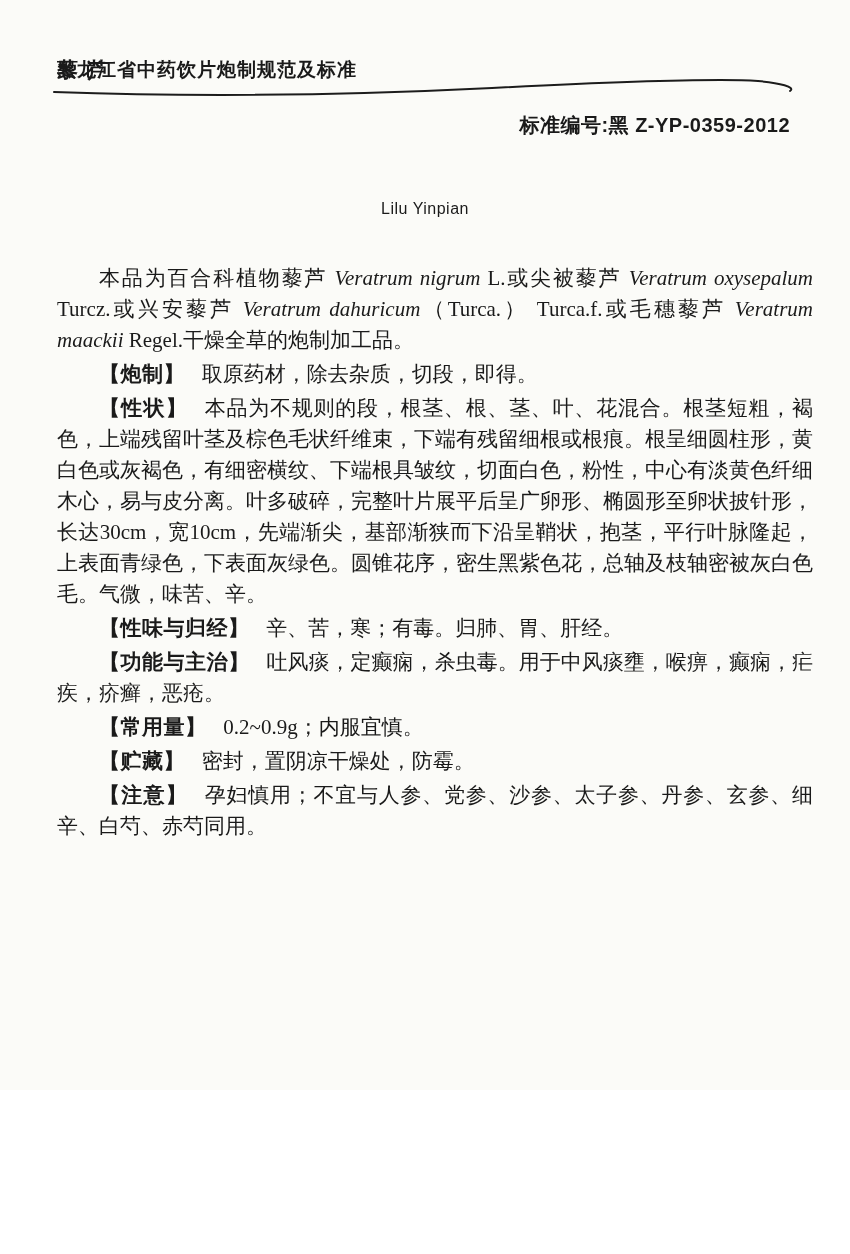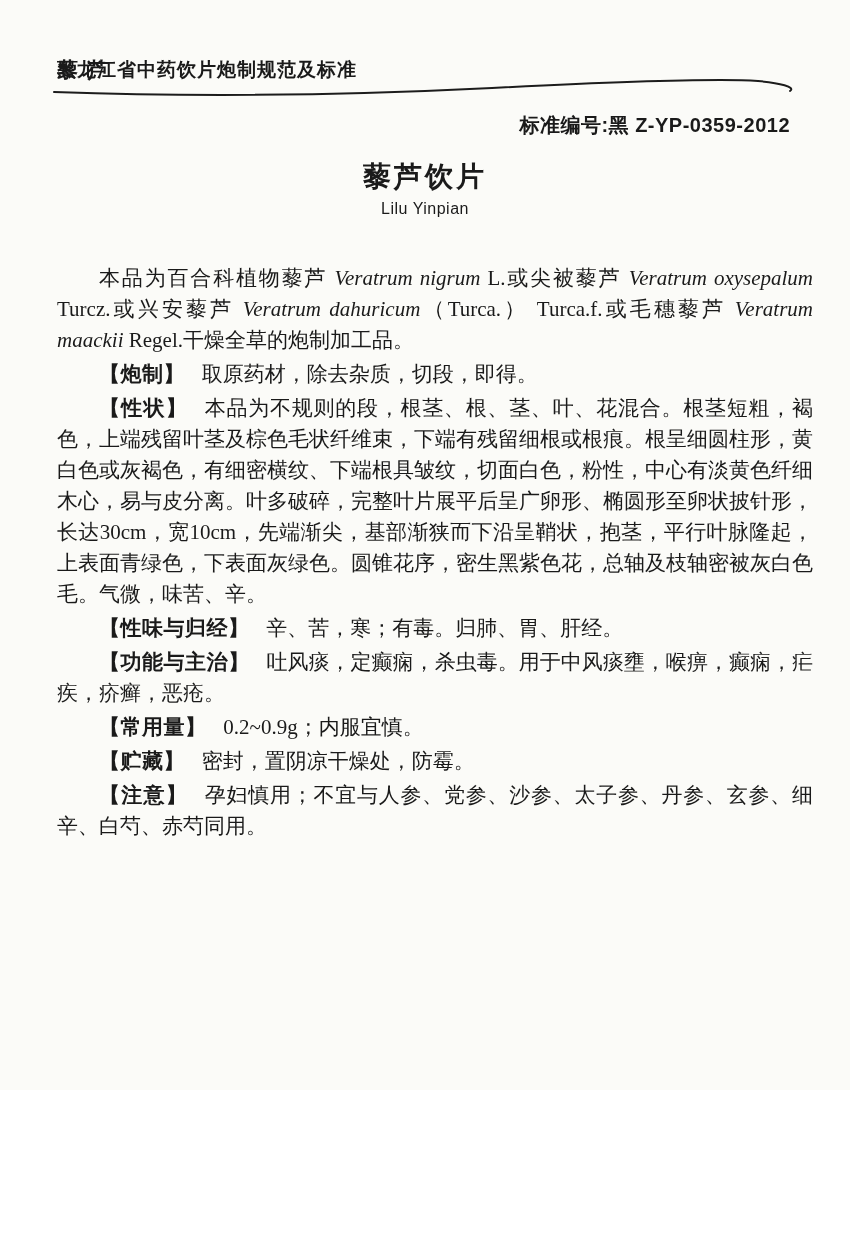--- a/index.html
+++ b/index.html
@@ -129,21 +129,20 @@
     <div class="header-left">藜 芦</div>
     <div class="header-center">黑龙江省中药饮片炮制规范及标准</div>
   </div>
 
   <svg class="header-rule" viewBox="0 0 750 24" preserveAspectRatio="none">
     <path d="M2,16 C140,21 300,19 440,12 C540,7 660,2 706,5 C728,7 744,11 738,15" fill="none" stroke="#1c1c1c" stroke-width="2" stroke-linecap="round"></path>
   </svg>
 
   <div class="standard-no">标准编号:黑 Z-YP-0359-2012</div>
 
-  <div class="doc-title">藜芦饮片</div>
   <div class="doc-pinyin">Lilu Yinpian</div>
 
   <div class="body-text">
     <p><span>本品为百合科植物藜芦 </span><i>Veratrum nigrum</i><span> L.或尖被藜芦 </span><i>Veratrum oxysepalum</i><span> Turcz.或兴安藜芦 </span><i>Veratrum dahuricum</i><span>（Turca.） Turca.f.或毛穗藜芦 </span><i>Veratrum maackii</i><span> Regel.干燥全草的炮制加工品。</span></p>
 
     <p><b class="sec-label">【炮制】</b><span>取原药材，除去杂质，切段，即得。</span></p>
 
     <p><b class="sec-label">【性状】</b><span>本品为不规则的段，根茎、根、茎、叶、花混合。根茎短粗，褐色，上端残留叶茎及棕色毛状纤维束，下端有残留细根或根痕。根呈细圆柱形，黄白色或灰褐色，有细密横纹、下端根具皱纹，切面白色，粉性，中心有淡黄色纤细木心，易与皮分离。叶多破碎，完整叶片展平后呈广卵形、椭圆形至卵状披针形，长达30cm，宽10cm，先端渐尖，基部渐狭而下沿呈鞘状，抱茎，平行叶脉隆起，上表面青绿色，下表面灰绿色。圆锥花序，密生黑紫色花，总轴及枝轴密被灰白色毛。气微，味苦、辛。</span></p>
 
     <p><b class="sec-label">【性味与归经】</b><span>辛、苦，寒；有毒。归肺、胃、肝经。</span></p>

